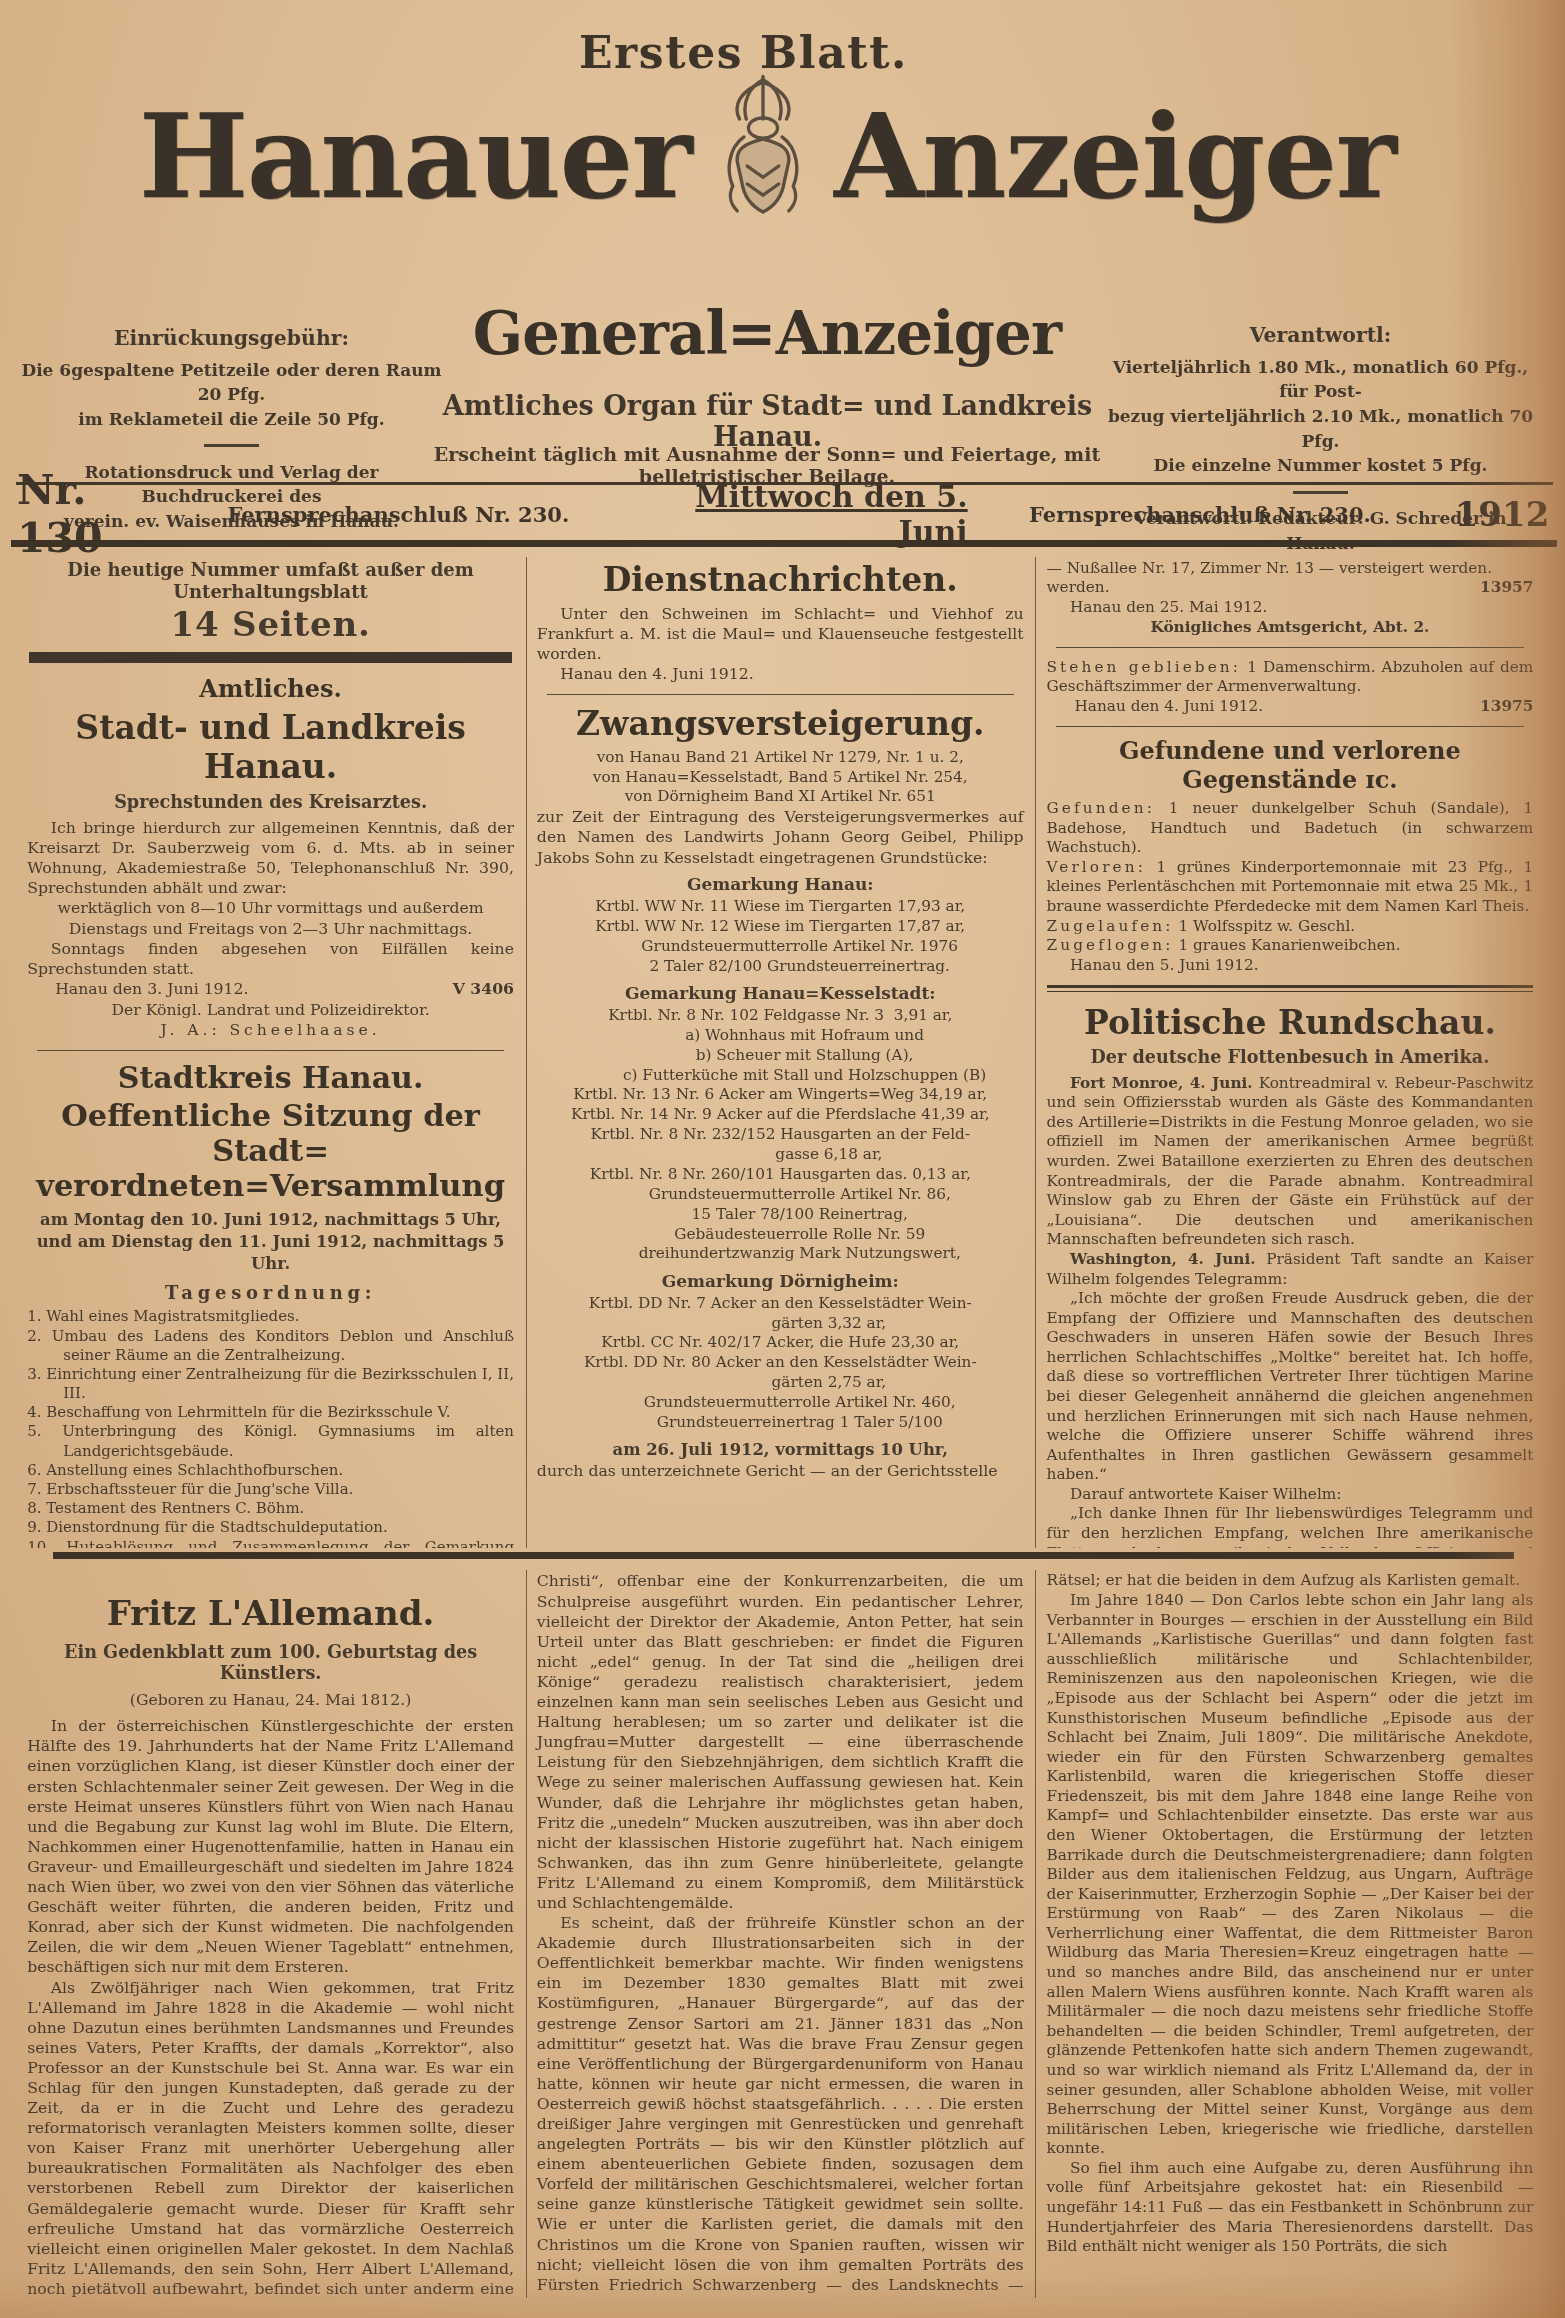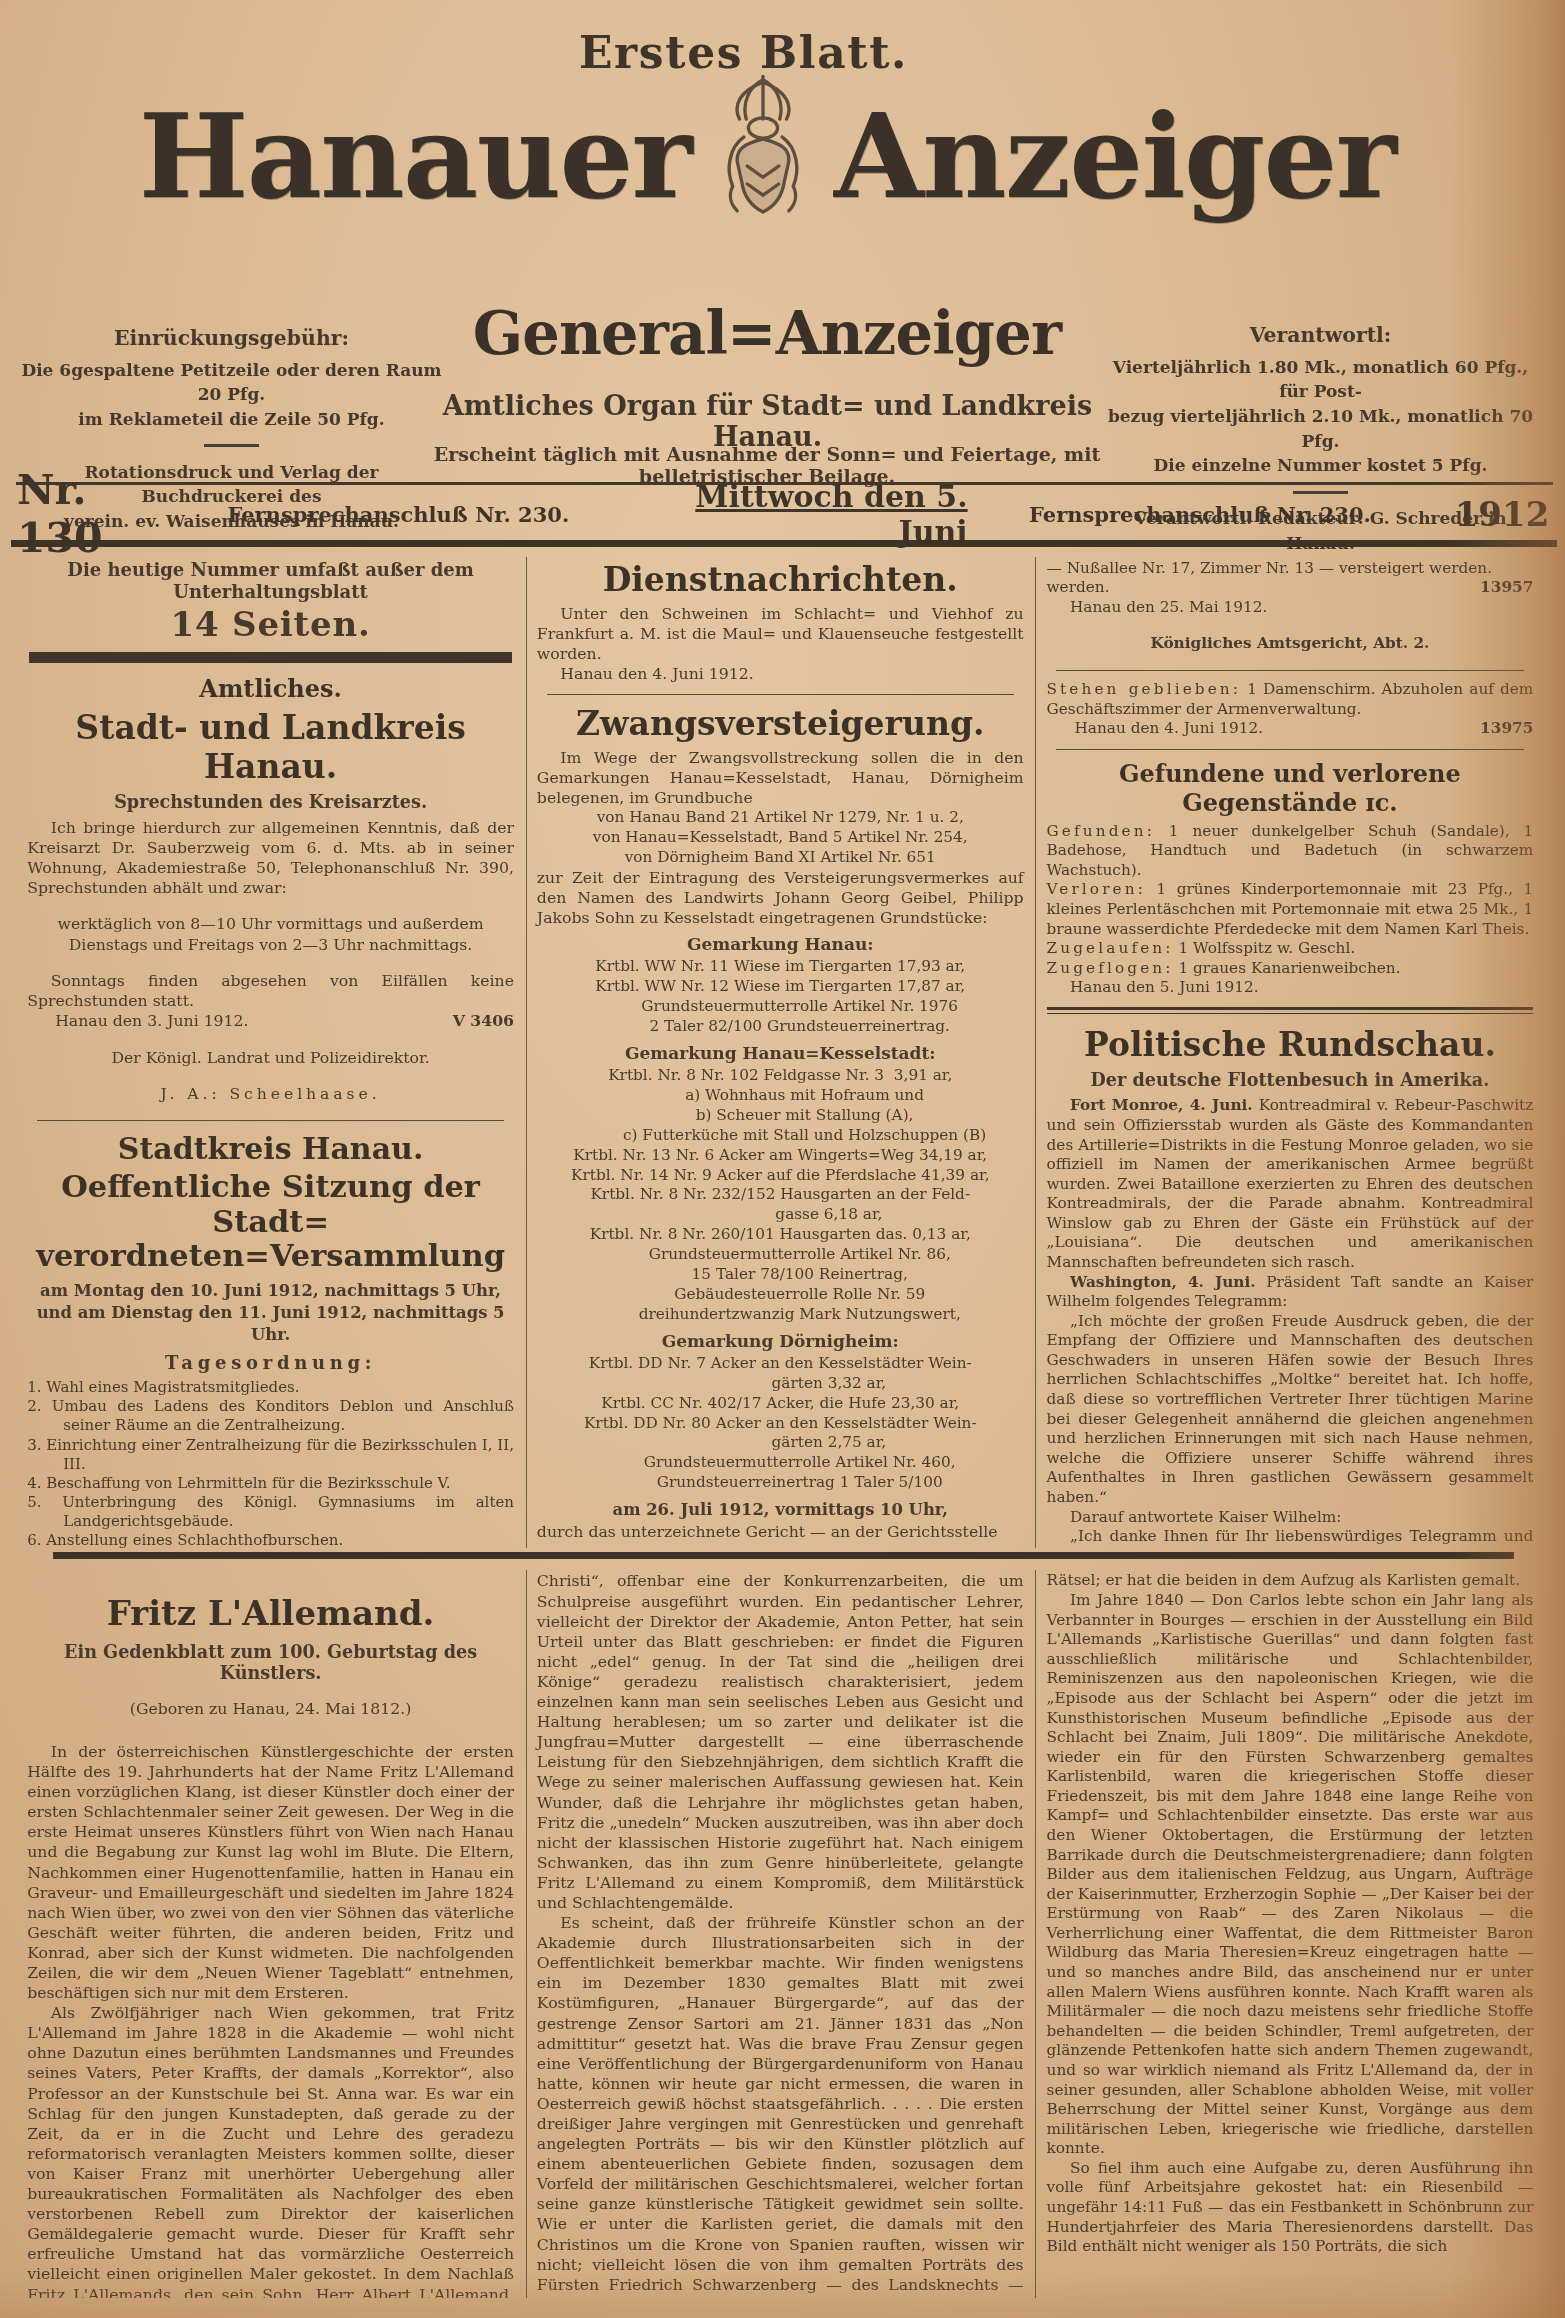--- a/index.html
+++ b/index.html
@@ -69,21 +69,21 @@
   .content{position:absolute;top:557px;left:17px;width:1528px;}
   .row{display:flex;align-items:stretch;}
   .row-top{height:991px;}
   .row-bottom{height:728px;}
   .col{flex:1 1 0;padding:1.6px 11.7px 0 10.2px;overflow:hidden;min-width:0;}
   .col + .col{border-left:0.8px solid #6e5b45;}
   .cross-rule{height:7px;background:#3c3226;margin:3.9px 31px 11px 36px;}
   
   .p{font-size:15.7px;line-height:1.28;text-align:justify;text-indent:23.5px;margin:0;}
   .p.ni{text-indent:0;}
-  .cline{font-size:15.7px;line-height:1.3;text-align:center;margin:16px;}
+  .cline{font-size:15.7px;line-height:1.3;text-align:center;margin:0;}
   .refline{display:flex;justify-content:space-between;font-size:15.7px;line-height:1.3;margin:0;}
   .refline .d{padding-left:28px;}
   .refline .r{font-weight:bold;}
   .bold{font-weight:bold;}
   .ls{letter-spacing:3.9px;}
   .banner1{font-size:18px;font-weight:bold;text-align:center;line-height:1.25;}
   .banner2{font-size:34px;font-weight:bold;text-align:center;line-height:1.2;letter-spacing:0.8px;}
   .thick-bar{height:11px;background:#40352a;margin:7.8px 1.6px 11px;}
   .h-sm{font-size:24px;font-weight:bold;text-align:center;margin:3.1px 0 4.7px;color:#3c3226;}
   .h-lg{font-size:33px;font-weight:bold;text-align:center;margin:1.6px 0 4.7px;color:#3c3226;}
@@ -205,21 +205,20 @@
         <div class="agenda-i">10. Huteablösung und Zusammenlegung der Gemarkung Dörnigheim.</div>
 
       </div>
 
       <div class="col">
         <div class="h-lg">Dienstnachrichten.</div>
         <p class="p">Unter den Schweinen im Schlacht= und Viehhof zu Frankfurt a. M. ist die Maul= und Klauenseuche festgestellt worden.</p>
         <p class="p">Hanau den 4. Juni 1912.</p>
         <div class="thin-rule"></div>
         <div class="h-lg">Zwangsversteigerung.</div>
-        <p class="p">Im Wege der Zwangsvollstreckung sollen die in den Gemarkungen Hanau=Kesselstadt, Hanau, Dörnigheim belegenen, im Grundbuche</p>
         <div class="prelines">von Hanau Band 21 Artikel Nr 1279, Nr. 1 u. 2,
 von Hanau=Kesselstadt, Band 5 Artikel Nr. 254,
 von Dörnigheim Band XI Artikel Nr. 651</div>
         <p class="p ni">zur Zeit der Eintragung des Versteigerungsvermerkes auf den Namen des Landwirts Johann Georg Geibel, Philipp Jakobs Sohn zu Kesselstadt eingetragenen Grundstücke:</p>
         <div class="gem-h">Gemarkung Hanau:</div>
         <div class="prelines">Krtbl. WW Nr. 11 Wiese im Tiergarten 17,93 ar,
 Krtbl. WW Nr. 12 Wiese im Tiergarten 17,87 ar,
         Grundsteuermutterrolle Artikel Nr. 1976
         2 Taler 82/100 Grundsteuerreinertrag.</div>
         <div class="gem-h">Gemarkung Hanau=Kesselstadt:</div>

